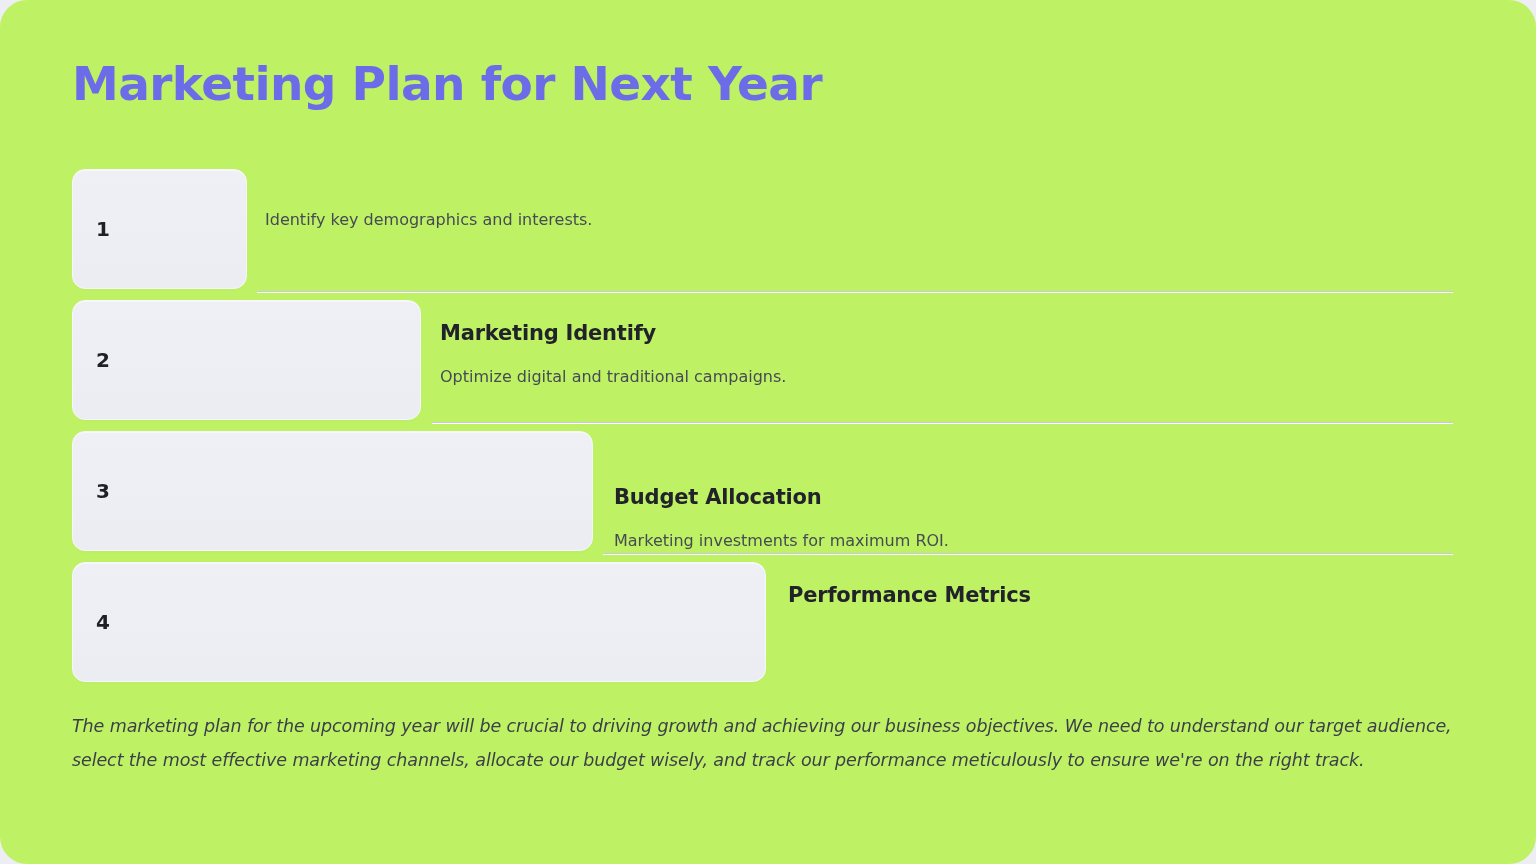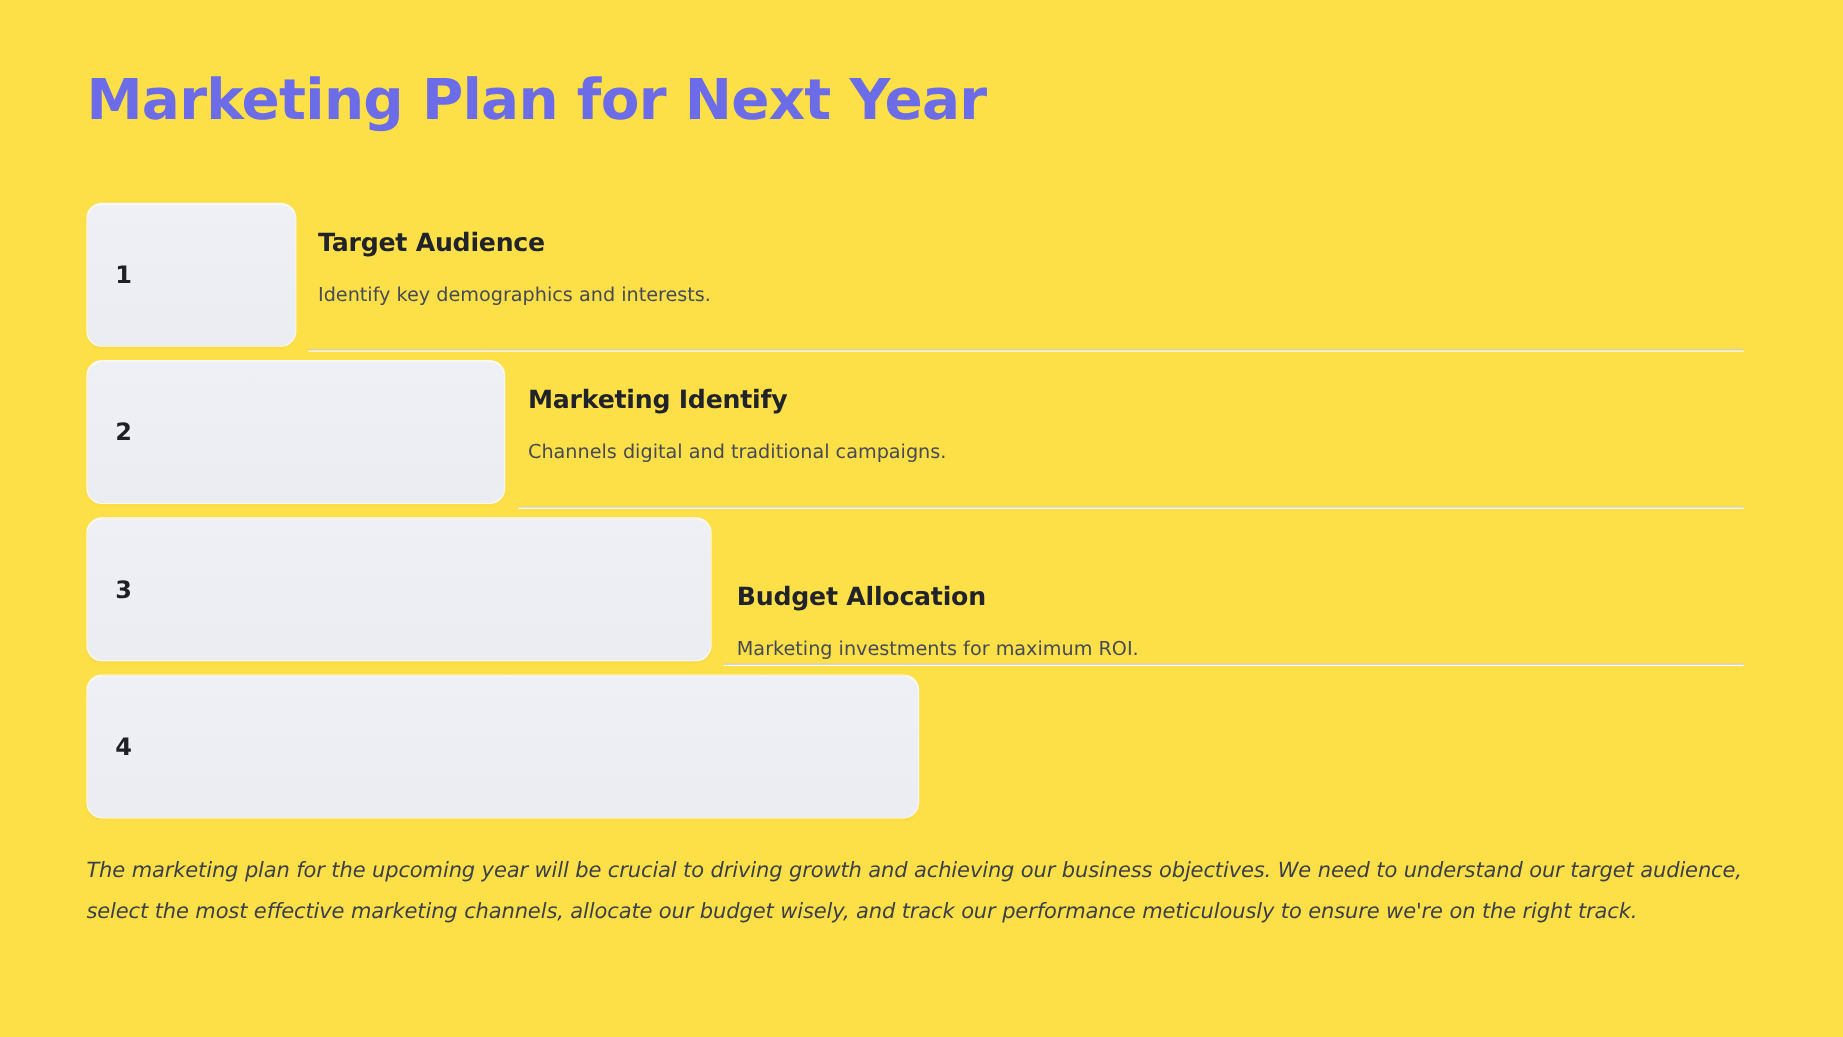--- a/index.html
+++ b/index.html
@@ -13,21 +13,22 @@
   body {
     background: #edeef4;
     font-family: "DejaVu Sans", sans-serif;
     -webkit-font-smoothing: antialiased;
   }
 
   .slide {
     position: relative;
     width: 1536px;
     height: 864px;
-    background: #fde047;
+    background: #bef264;
+    border-radius: 27px;
   }
 
   
   .slide-title {
     position: absolute;
     left: 72px;
     top: 57px;
     font-family: "DejaVu Sans", sans-serif;
     font-size: 47px;
     font-weight: 700;
@@ -141,53 +142,53 @@
 
   <h1 class="slide-title">Marketing Plan for Next Year</h1>
 
   <div class="steps">
 
     <div class="step">
       <div class="step-box" style="width: 175px;">
         <span class="step-number">1</span>
       </div>
       <div class="step-text" style="left: 265px;">
-        <div class="step-heading">Target Audience</div>
         <div class="step-desc">Identify key demographics and interests.</div>
       </div>
       <div class="step-divider" style="left: 257px;"></div>
     </div>
 
     <div class="step">
       <div class="step-box" style="width: 349px;">
         <span class="step-number">2</span>
       </div>
       <div class="step-text" style="left: 440px;">
         <div class="step-heading">Marketing Identify</div>
-        <div class="step-desc">Channels digital and traditional campaigns.</div>
+        <div class="step-desc">Optimize digital and traditional campaigns.</div>
       </div>
       <div class="step-divider" style="left: 432px;"></div>
     </div>
 
     <div class="step">
       <div class="step-box" style="width: 521px;">
         <span class="step-number">3</span>
       </div>
       <div class="step-text" style="left: 614px; margin-top: 33px;">
         <div class="step-heading">Budget Allocation</div>
         <div class="step-desc">Marketing investments for maximum ROI.</div>
       </div>
       <div class="step-divider" style="left: 603px;"></div>
     </div>
 
     <div class="step">
       <div class="step-box" style="width: 694px;">
         <span class="step-number">4</span>
       </div>
       <div class="step-text" style="left: 788px;">
+        <div class="step-heading">Performance Metrics</div>
       </div>
     </div>
 
   </div>
 
   <p class="summary">The marketing plan for the upcoming year will be crucial to driving growth and achieving our business objectives. We need to understand our target audience, select the most effective marketing channels, allocate our budget wisely, and track our performance meticulously to ensure we're on the right track.</p>
 
 </div>
 
 </body></html>

